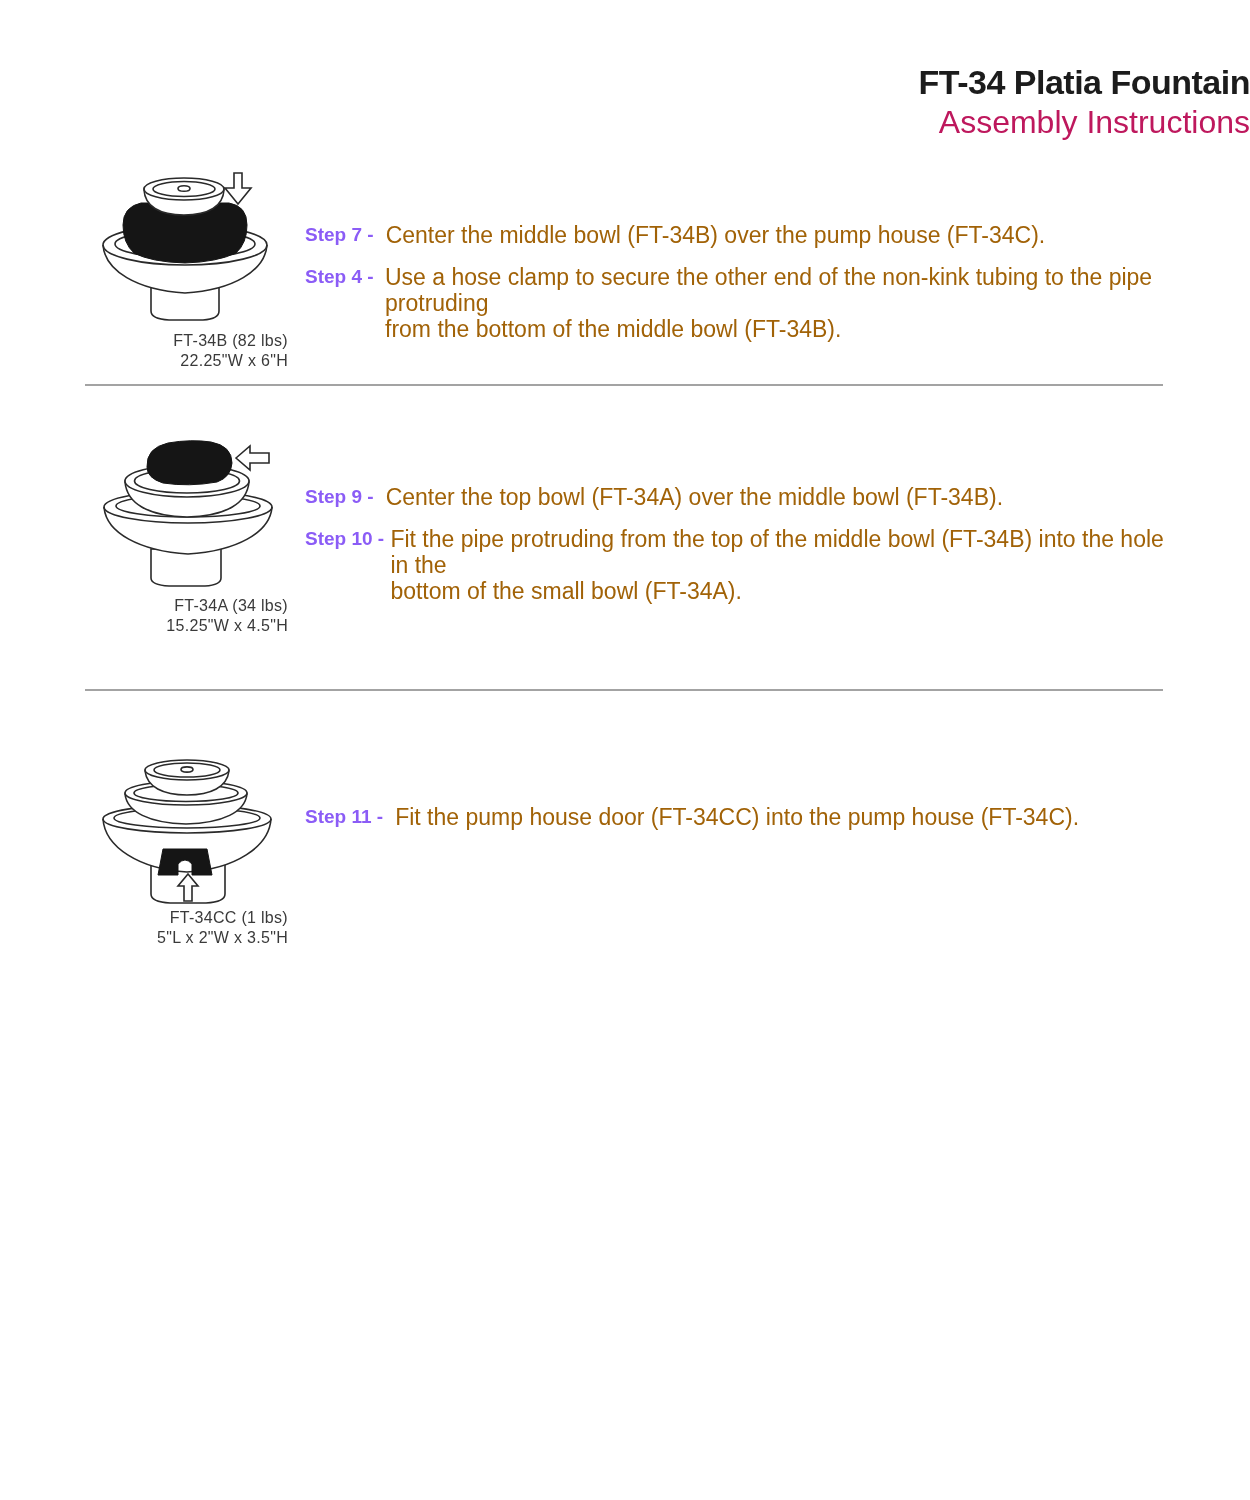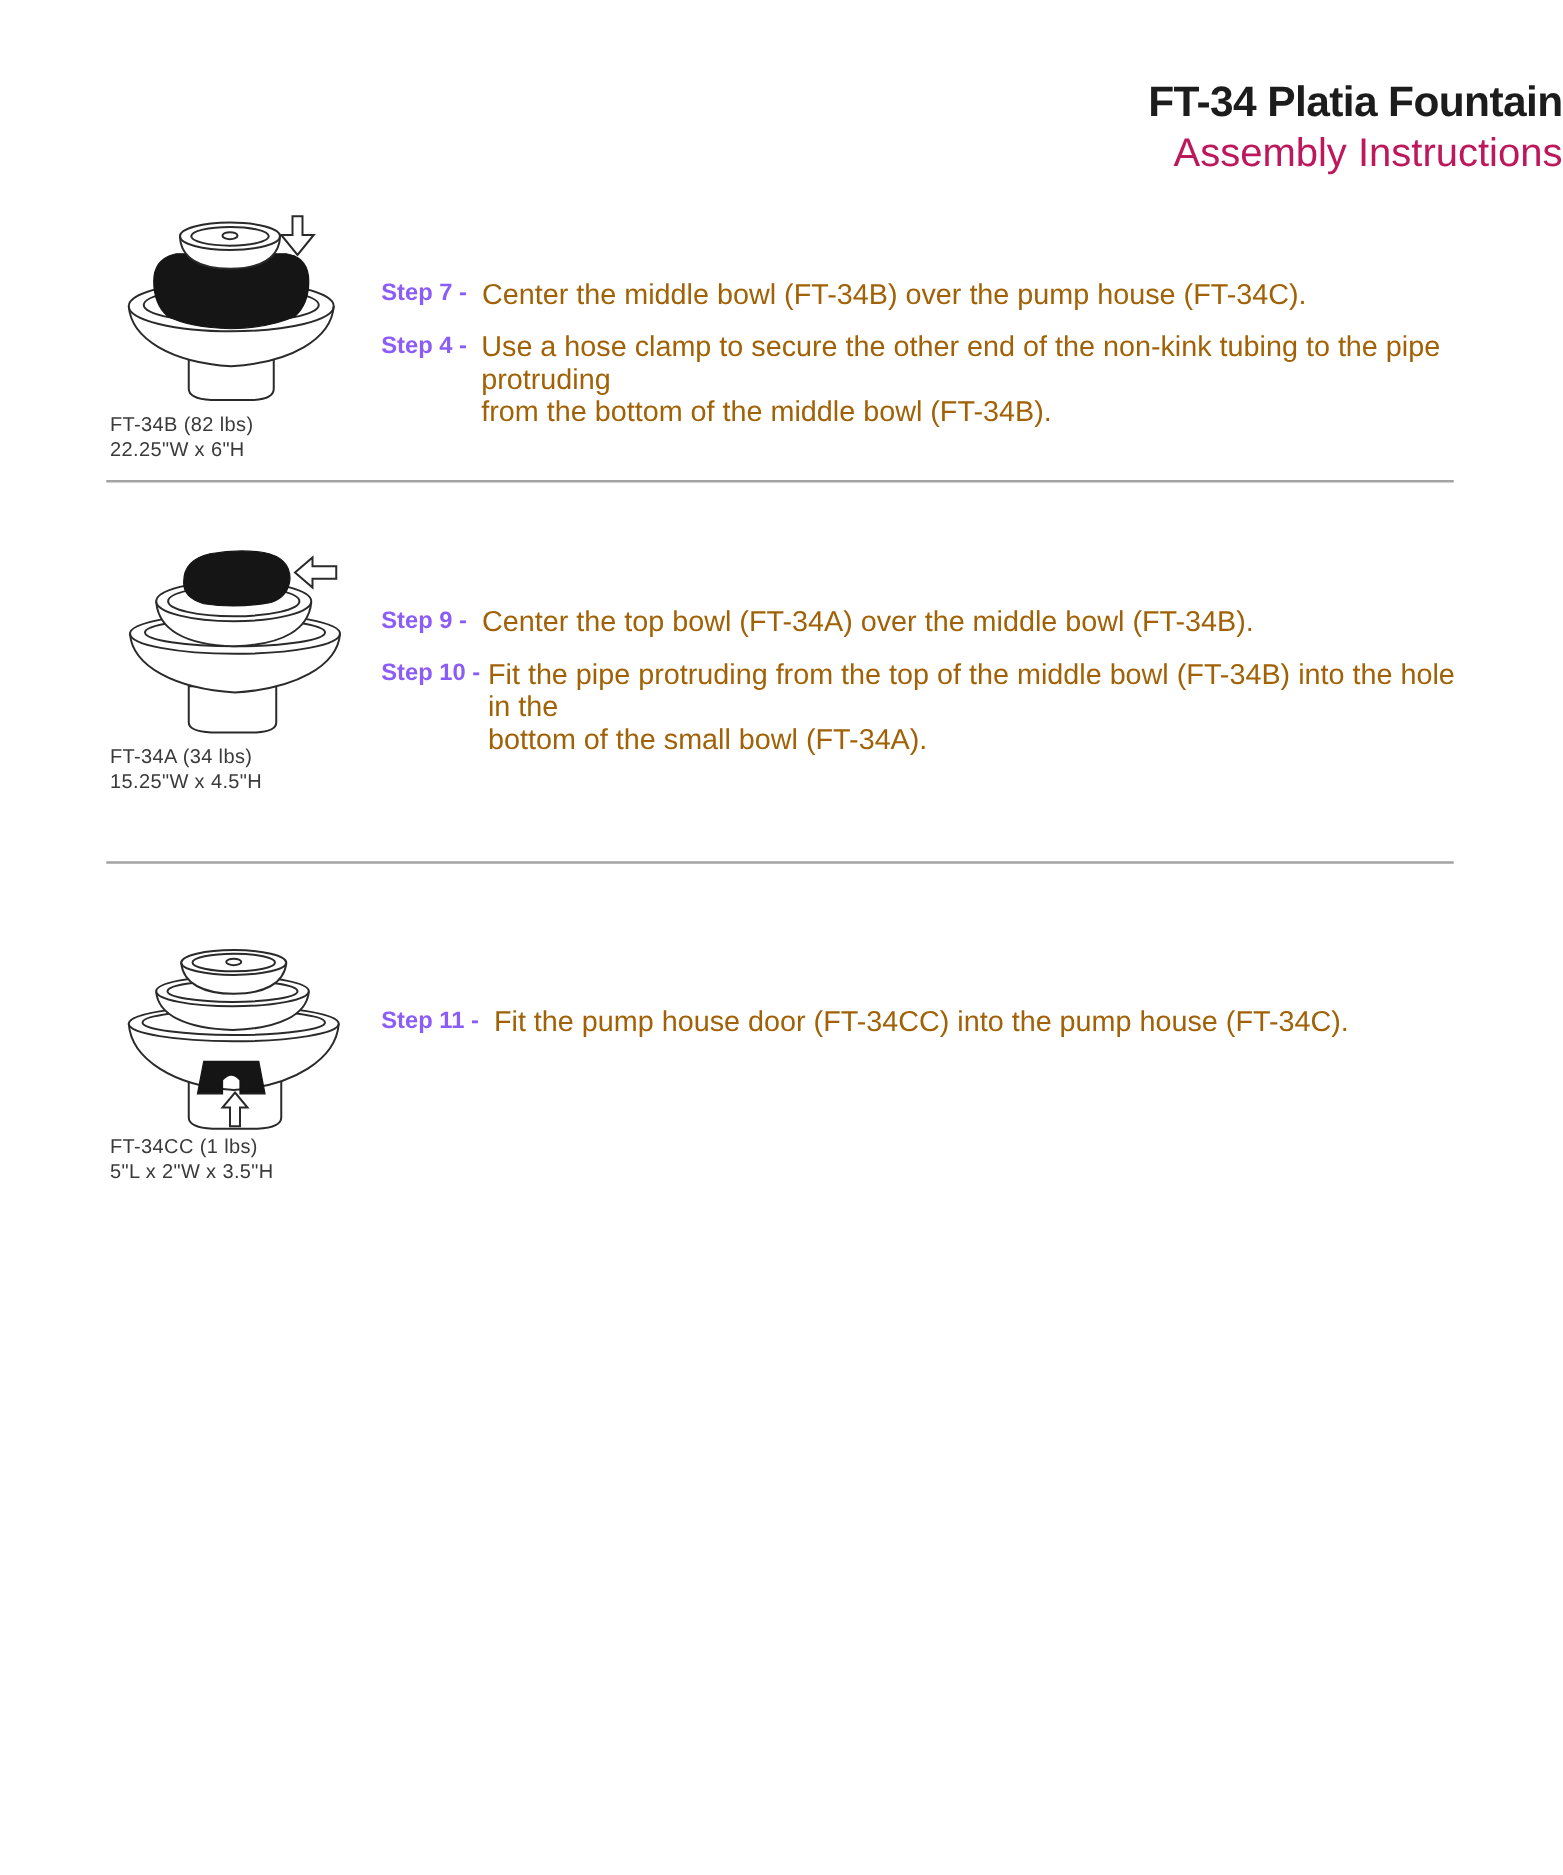--- a/index.html
+++ b/index.html
@@ -16,21 +16,21 @@
   .title-main {
     font-size:34px; font-weight:bold; letter-spacing:-0.5px;
     color:#1c1c1c; line-height:38px;
   }
   .title-sub {
     font-size:32px; font-weight:normal; color:#be185d;
     line-height:36px; margin-top:3px;
   }
   .figure { position:absolute; left:95px; }
   .fig-label {
-    position:absolute; left:88px; width:200px; text-align:left;
+    position:absolute; left:88px; width:200px; text-align:right;
     font-size:16px; line-height:20px; color:#3a3a3a; letter-spacing:0.3px;
   }
   .steps { position:absolute; left:305px; width:860px; }
   .step { display:flex; align-items:flex-start; margin-bottom:16px; }
   .step-label {
     font-weight:bold; font-size:19px; line-height:26px;
     min-width:60px; margin-right:12px; white-space:nowrap; color:#8b5cf6;
   }
   .step-text {
     font-size:23px; line-height:26px; color:#a16207;

